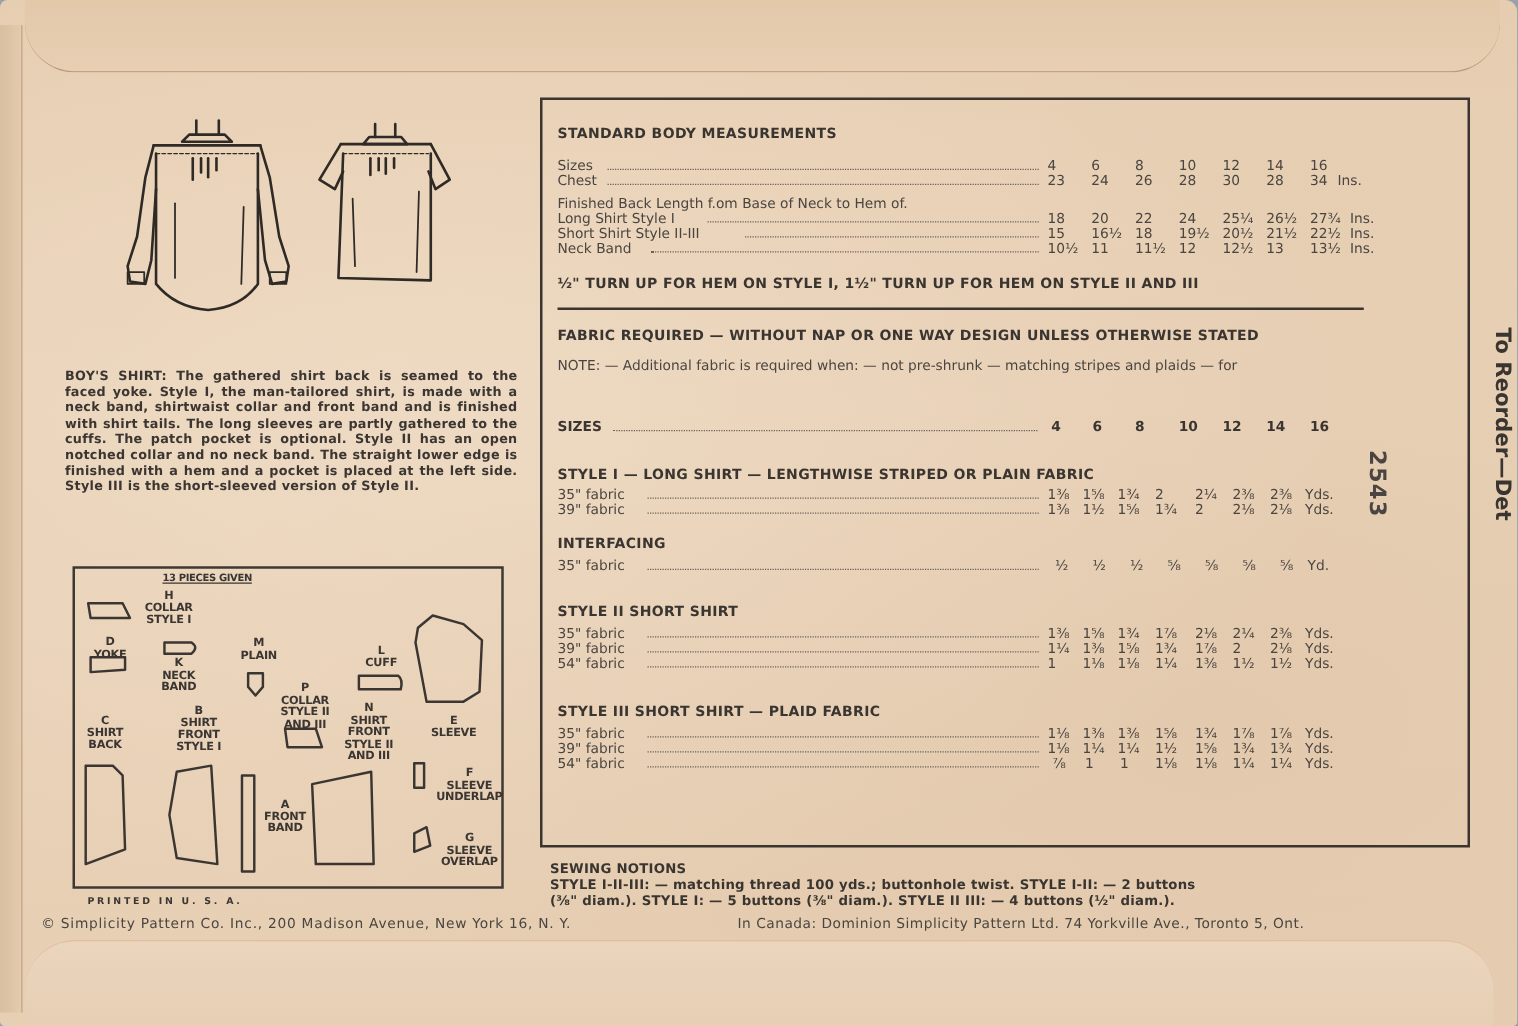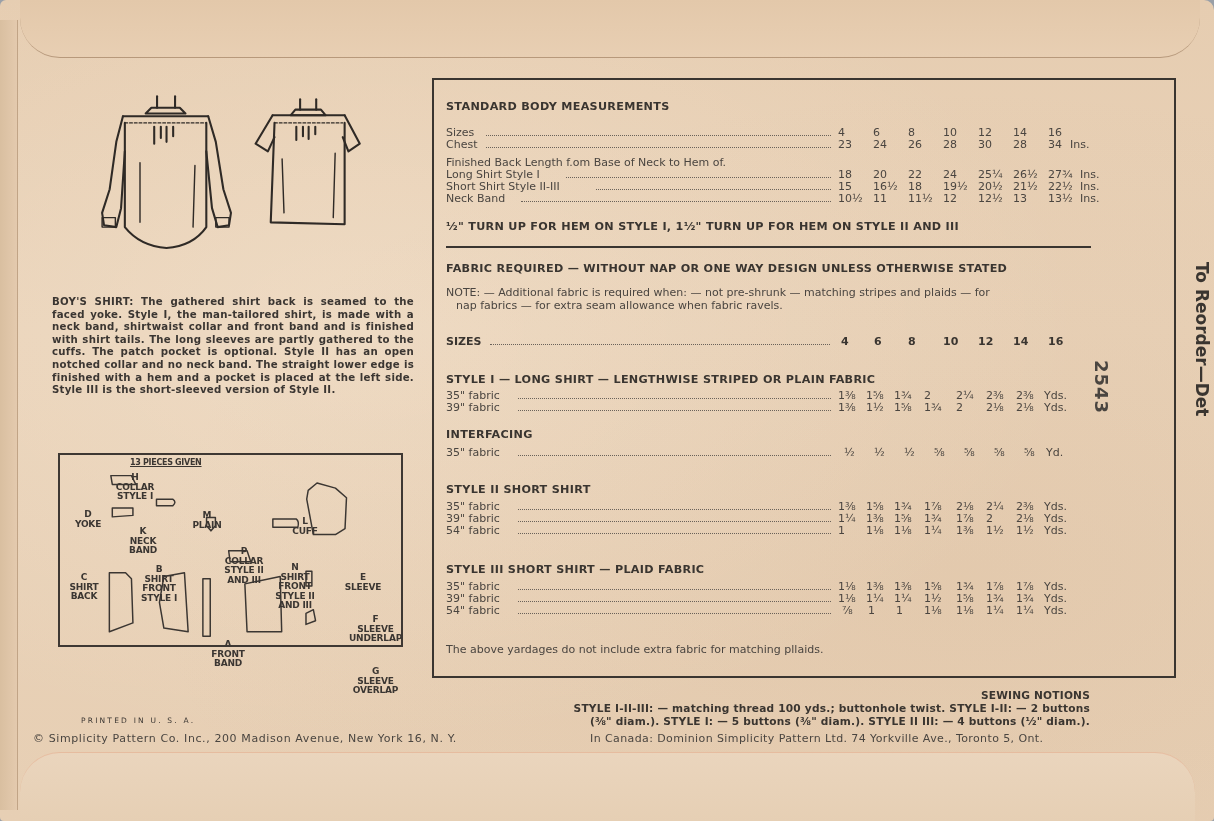--- a/index.html
+++ b/index.html
@@ -42,36 +42,36 @@
 
   .description {
     position: absolute; left: 52px; top: 296px; width: 362px;
     font-family: "DejaVu Sans", sans-serif; font-weight: bold;
     font-size: 10.2px; line-height: 12.6px; text-align: justify;
     color: #3b3632; letter-spacing: 0.25px;
   }
 
   
   .pieces {
-    position: absolute; left: 58px; top: 453px; width: 345px; height: 194px;
+    position: absolute; left: 58px; top: 453px; width: 345px; height: 258px;
     border: 2px solid #3e3833;
   }
   .pieces svg { position: absolute; left: 0; top: 0; width: 100%; height: 100%; }
   .plabel {
     position: absolute; font-family: "DejaVu Sans", sans-serif; font-weight: bold;
     font-size: 9px; line-height: 9.5px; color: #3b3632; text-align: center;
     letter-spacing: -0.2px;
   }
   .pieces-title {
     position: absolute; left: 70px; top: 3px; font-size: 8px; font-weight: bold;
     text-decoration: underline; color: #3b3632; letter-spacing: -0.3px;
   }
 
   .printed {
-    position: absolute; left: 50px; top: 716px; font-size: 7.5px; font-weight: normal;
+    position: absolute; left: 39px; top: 716px; font-size: 7.5px; font-weight: bold;
     letter-spacing: 2.2px; color: #3b3632; padding-left: 31px;
   }
   .copyright {
     position: absolute; left: 33px; top: 732px; font-size: 11px; color: #4a4540;
     letter-spacing: 0.6px; white-space: nowrap;
   }
   .canada {
     position: absolute; left: 590px; top: 732px; font-size: 11px; color: #4a4540;
     letter-spacing: 0.4px; white-space: nowrap;
   }
@@ -102,21 +102,21 @@
   }
   .note .indent { padding-left: 10px; display: block; }
   .divider {
     position: absolute; left: 12px; width: 645px; border-top: 2px solid #3a3530;
   }
   .footnote {
     position: absolute; left: 12px; top: 563px; font-size: 11px; color: #4a4540;
   }
 
   .notions {
-    position: absolute; left: 440px; top: 689px; width: 650px; text-align: right;
+    position: absolute; left: 440px; top: 689px; width: 650px; text-align: left;
     font-weight: bold; font-size: 10.6px; line-height: 13px; color: #3a3530;
     letter-spacing: 0.2px;
   }
   .notions .t { display: block; }
 
   .side-number {
     position: absolute; left: 1112px; top: 360px; font-size: 18px; font-weight: bold;
     color: #4a4540; transform: rotate(90deg); transform-origin: left top;
     letter-spacing: 1px;
   }
@@ -278,21 +278,20 @@
       <span class="v" style="left:602px">13½</span>
       <span class="unit" style="left:634px">Ins.</span>
     </div>
 
     <div class="heading" style="top:140px;">½" TURN UP FOR HEM ON STYLE I, 1½" TURN UP FOR HEM ON STYLE II AND III</div>
     <div class="divider" style="top:166px;"></div>
 
     <div class="heading" style="top:182px;">FABRIC REQUIRED — WITHOUT NAP OR ONE WAY DESIGN UNLESS OTHERWISE STATED</div>
     <div class="note">
       <span>NOTE: — Additional fabric is required when: — not pre-shrunk — matching stripes and plaids — for</span>
-      <span class="indent">nap fabrics — for extra seam allowance when fabric ravels.</span>
     </div>
 
     <div class="row" style="top:255px;font-weight:bold;color:#3a3530;">
       <span class="lbl">SIZES</span>
       <span class="dots" style="left:44px;width:340px;"></span>
       <span class="v" style="left:395px">4</span>
       <span class="v" style="left:428px">6</span>
       <span class="v" style="left:462px">8</span>
       <span class="v" style="left:497px">10</span>
       <span class="v" style="left:532px">12</span>
@@ -409,21 +408,20 @@
       <span class="v" style="left:396px">⅞</span>
       <span class="v" style="left:422px">1</span>
       <span class="v" style="left:450px">1</span>
       <span class="v" style="left:478px">1⅛</span>
       <span class="v" style="left:510px">1⅛</span>
       <span class="v" style="left:540px">1¼</span>
       <span class="v" style="left:570px">1¼</span>
       <span class="unit" style="left:598px">Yds.</span>
     </div>
 
-    <div class="footnote">The above yardages do not include extra fabric for matching pllaids.</div>
   </div>
 
   <div class="notions">
     <span class="t">SEWING NOTIONS</span>
     <span class="t">STYLE I-II-III: — matching thread 100 yds.; buttonhole twist. STYLE I-II: — 2 buttons</span>
     <span class="t">(⅜" diam.). STYLE I: — 5 buttons (⅜" diam.). STYLE II III: — 4 buttons (½" diam.).</span>
   </div>
 
   <div class="side-number">2543</div>
   <div class="side-reorder">To Reorder—Det</div>

